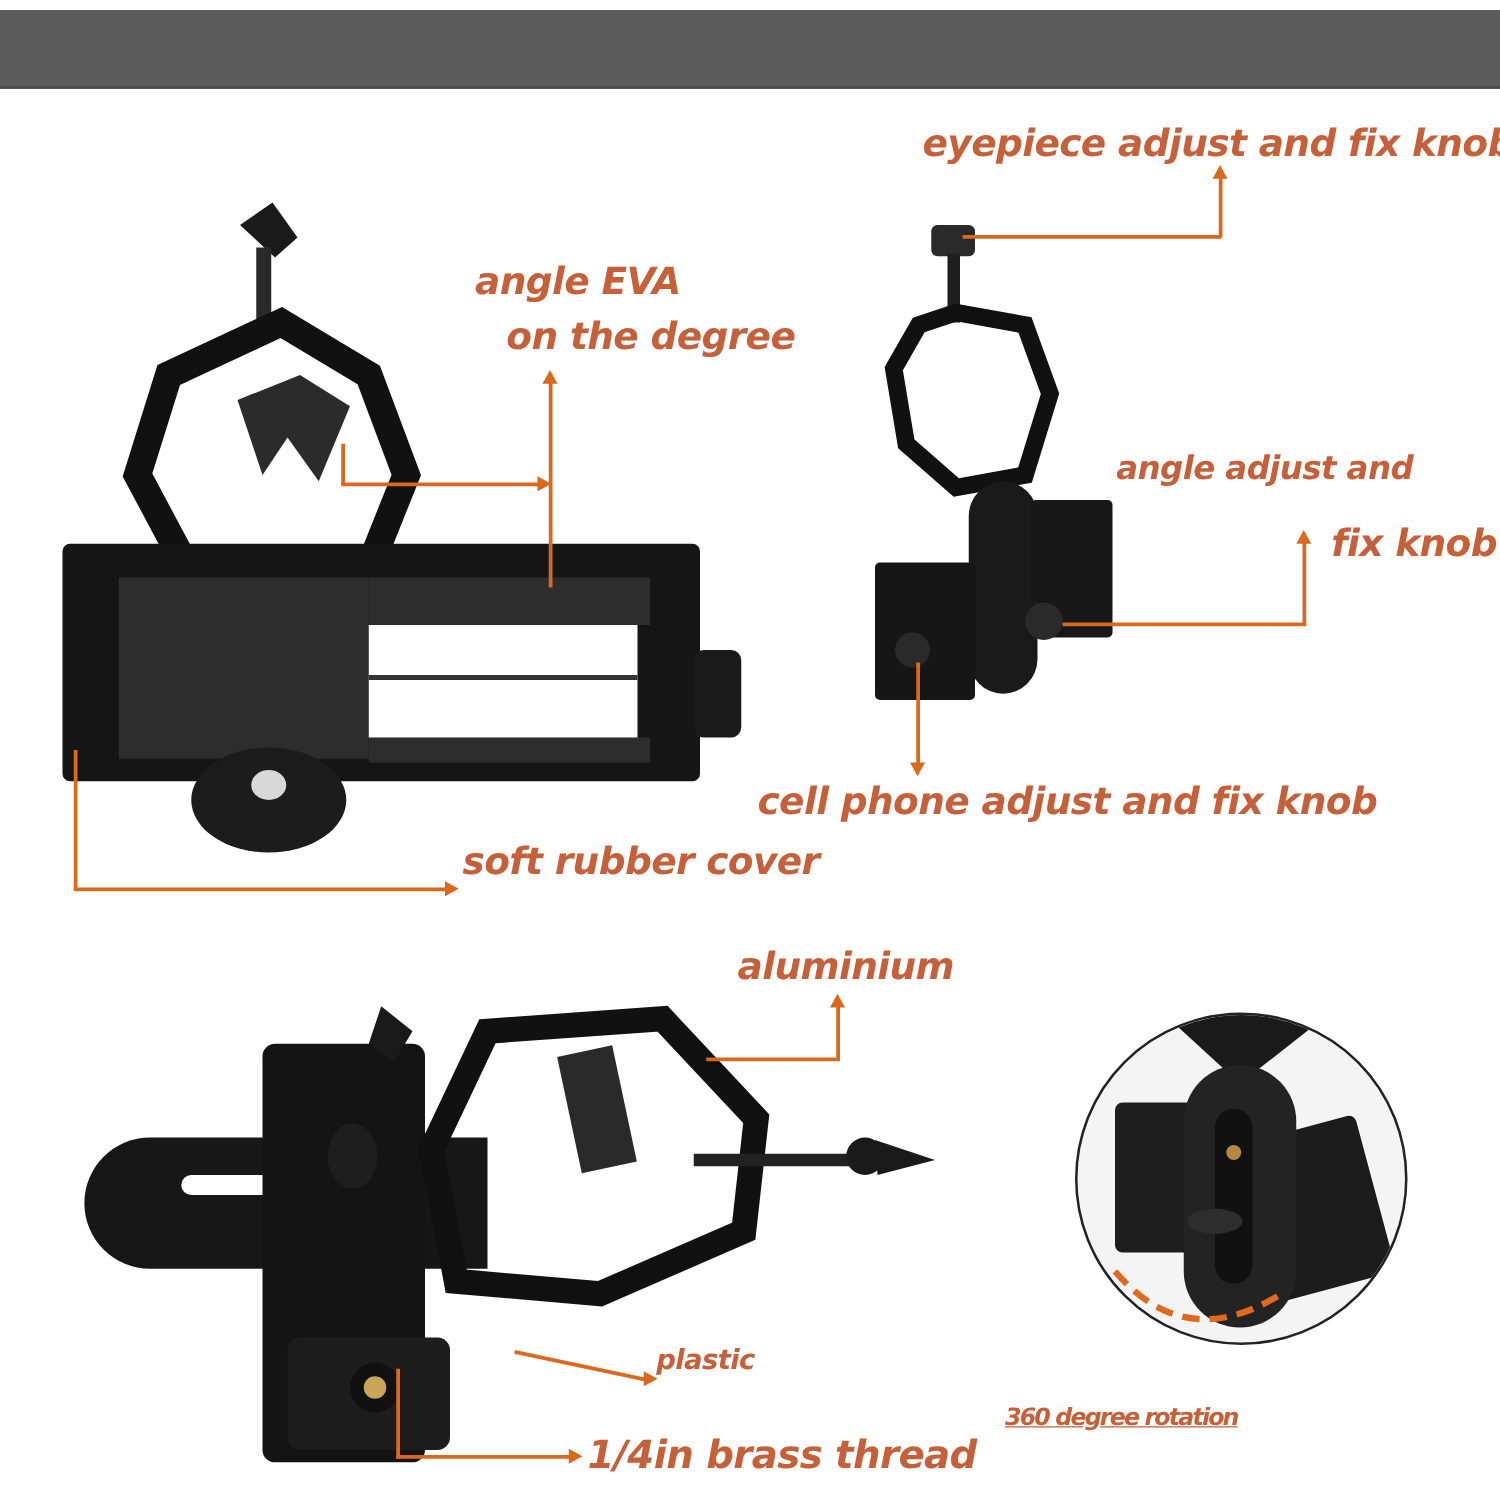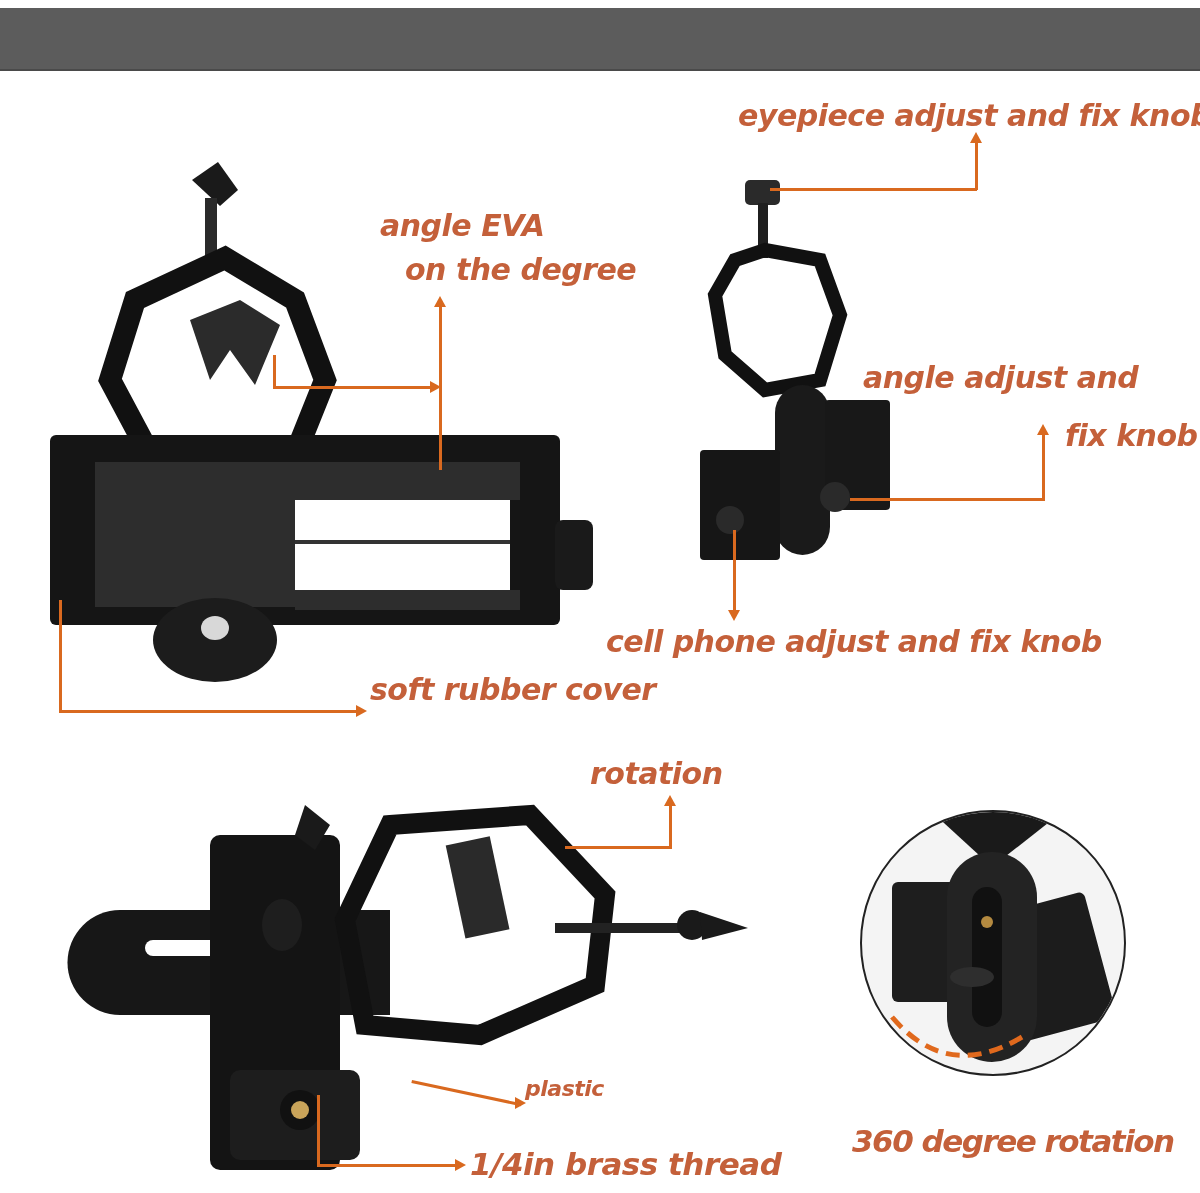--- a/index.html
+++ b/index.html
@@ -82,28 +82,28 @@
     <rect x="110" y="75" width="30" height="140" rx="15" fill="#111"></rect>
     <circle cx="125" cy="110" r="6" fill="#b48a40"></circle>
     <ellipse cx="110" cy="165" rx="22" ry="10" fill="#2e2e2e"></ellipse>
     <path d="M30 205 Q85 270 160 225" fill="none" stroke="#e0691d" stroke-width="5" stroke-dasharray="14 8"></path>
   </svg>
 </div>
 
 <div class="label" style="left:738px;top:98px;font-size:30px;">eyepiece adjust and fix knob</div>
 <div class="label" style="left:380px;top:208px;font-size:30px;">angle EVA</div>
 <div class="label" style="left:405px;top:252px;font-size:30px;">on the degree</div>
-<div class="label" style="left:863px;top:360px;font-size:30px;text-align:right;">angle adjust and</div>
+<div class="label" style="left:893px;top:360px;font-size:26px;text-align:right;">angle adjust and</div>
 <div class="label" style="left:1065px;top:398px;font-size:30px;margin-top:20px;">fix knob</div>
 <div class="label" style="left:606px;top:624px;font-size:30px;">cell phone adjust and  fix knob</div>
 <div class="label" style="left:370px;top:672px;font-size:30px;">soft rubber cover</div>
-<div class="label" style="left:590px;top:756px;font-size:30px;">rotation</div>
+<div class="label" style="left:590px;top:756px;font-size:30px;">aluminium</div>
 <div class="label" style="left:525px;top:1076px;font-size:22px;">plastic</div>
 <div class="label" style="left:470px;top:1146px;font-size:31px;">1/4in brass thread</div>
-<div class="label" style="left:852px;top:1123px;font-size:31px;letter-spacing:-1.5px;">360 degree rotation</div>
+<div class="label" style="left:804px;top:1123px;font-size:19px;letter-spacing:-1.5px;text-decoration:underline;">360 degree rotation</div>
 
 <div class="line" style="left:770px;top:188px;width:207px;height:3px;"></div>
 <div class="line" style="left:975px;top:140px;width:3px;height:50px;"></div>
 <div class="arrow-up" style="left:970px;top:132px;"></div>
 
 <div class="line" style="left:273px;top:386px;width:160px;height:3px;"></div>
 <div class="line" style="left:273px;top:355px;width:3px;height:33px;"></div>
 <div class="arrow-right" style="left:430px;top:381px;"></div>
 <div class="line" style="left:439px;top:305px;width:3px;height:165px;"></div>
 <div class="arrow-up" style="left:434px;top:296px;"></div>

